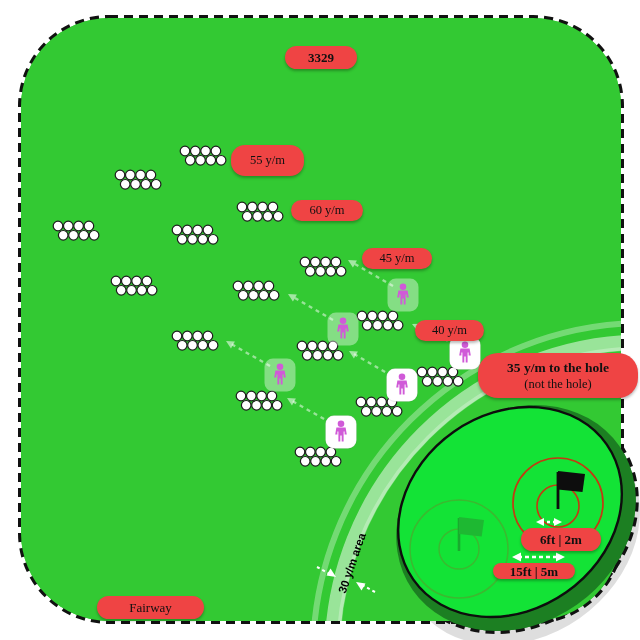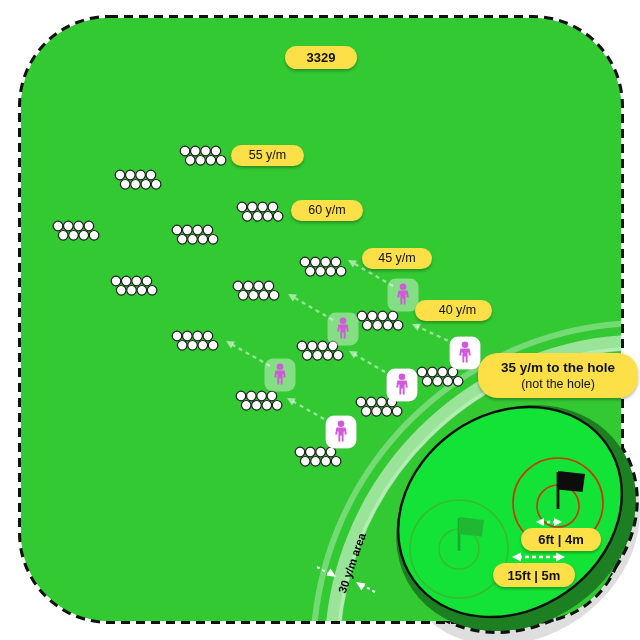--- a/index.html
+++ b/index.html
@@ -3,34 +3,35 @@
 <meta charset="utf-8">
 <style>
   html,body{margin:0;padding:0;background:#ffffff;}
   .stage{
     position:relative;width:640px;height:640px;overflow:hidden;background:#ffffff;
     font-family:"Liberation Sans", sans-serif;
   }
   .stage svg{position:absolute;left:0;top:0;}
   .pill{
     position:absolute;display:flex;align-items:center;justify-content:center;
-    background:#fde047;border-radius:14px;color:#111;
+    background:#ef4444;border-radius:14px;color:#111;
     font-size:12.5px;line-height:1;white-space:nowrap;
     box-shadow:0 2px 3px rgba(0,0,0,0.28);
+    font-family:Liberation Serif, serif;
   }
   .p-3329{left:285px;top:46px;width:72px;height:23px;font-weight:700;font-size:13px;}
-  .p-55{left:231px;top:145px;width:73px;height:21px;}
+  .p-55{left:231px;top:145px;width:73px;height:31px;}
   .p-50{left:291px;top:200px;width:72px;height:21px;}
   .p-45{left:362px;top:248px;width:70px;height:21px;}
-  .p-40{left:415px;top:300px;width:69px;height:21px;padding-left:8px;}
+  .p-40{left:415px;top:320px;width:69px;height:21px;}
   .p-note{left:478px;top:353px;width:160px;height:45px;flex-direction:column;border-radius:20px;}
   .p-note .l1{font-weight:700;font-size:13.5px;margin-bottom:3px;}
   .p-note .l2{font-size:12.5px;}
   .p-6ft{left:521px;top:528px;width:80px;height:23px;font-weight:700;font-size:13px;}
-  .p-15ft{left:493px;top:563px;width:82px;height:24px;font-weight:700;font-size:13px;}
+  .p-15ft{left:493px;top:563px;width:82px;height:16px;font-weight:700;font-size:13px;}
   .p-fairway{left:97px;top:596px;width:107px;height:23px;font-size:13px;}
   .band-label{
     position:absolute;left:352px;top:563px;background:none;box-shadow:none;
     transform:translate(-50%,-50%) rotate(-71deg);transform-origin:center;
     color:#000;font-weight:700;font-size:11.5px;white-space:nowrap;
   }
 </style>
 </head>
 <body>
 
@@ -305,16 +306,17 @@
 
   <div class="pill p-3329">3329</div>
   <div class="pill p-55">55 y/m</div>
   <div class="pill p-50">60 y/m</div>
   <div class="pill p-45">45 y/m</div>
   <div class="pill p-40">40 y/m</div>
   <div class="pill p-note">
     <span class="l1">35 y/m to the hole</span>
     <span class="l2">(not the hole)</span>
   </div>
-  <div class="pill p-6ft">6ft | 4m</div>
+  <div class="pill p-6ft">6ft | 2m</div>
   <div class="pill p-15ft">15ft | 5m</div>
+  <div class="pill p-fairway">Fairway</div>
   <div class="band-label">30 y/m area</div>
 </div>
 
 </body></html>

